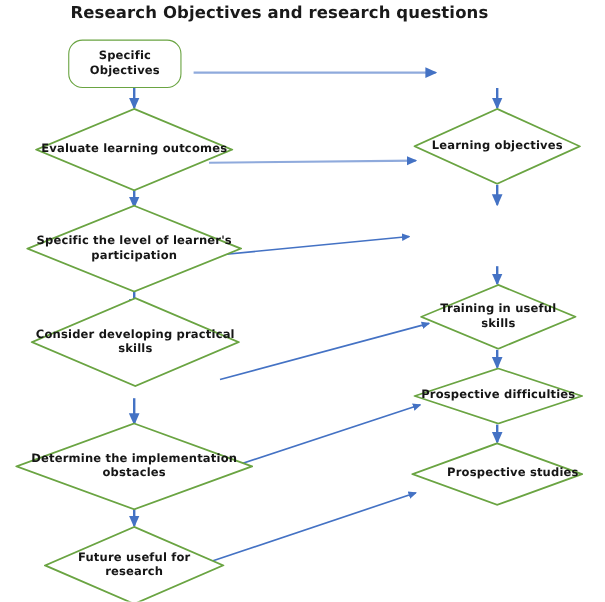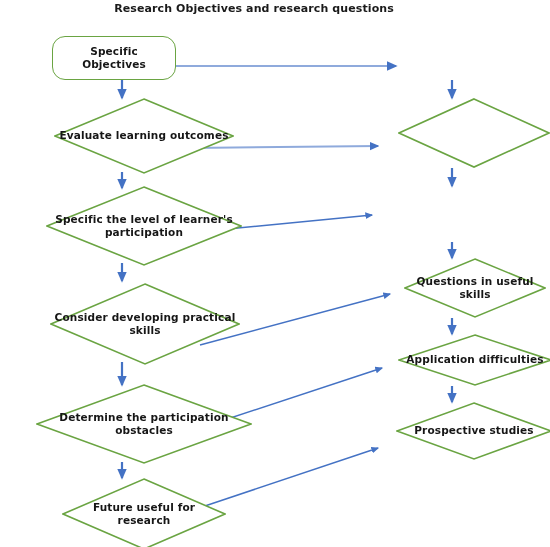--- a/index.html
+++ b/index.html
@@ -16,21 +16,21 @@
     height: 547px;
     background: #ffffff;
     overflow: hidden;
   }
   #title {
     position: absolute;
     top: 2px;
     left: 0;
     width: 508px;
     text-align: center;
-    font-size: 11px;
+    font-size: 15px;
     font-weight: bold;
     color: #1a1a1a;
     letter-spacing: 0.1px;
   }
   svg#wires {
     position: absolute;
     top: 0;
     left: 0;
     width: 550px;
     height: 547px;
@@ -53,21 +53,20 @@
     letter-spacing: 0.15px;
     padding: 0 4px;
   }
   .rbox {
     border: 1.6px solid #6aa442;
     border-radius: 13px;
     background: #ffffff;
   }
   .diamond {
     background: transparent;
-    margin-left: 22px;
   }
   .diamond .dshape {
     position: absolute;
     top: 0; left: 0;
     width: 100%;
     height: 100%;
     z-index: 1;
   }
   .diamond .dshape polygon {
     fill: #ffffff;
@@ -111,81 +110,82 @@
     <g>
       <line x1="176" y1="66" x2="396" y2="66" stroke="#8faadc" stroke-width="2.1" marker-end="url(#arrowBlueLight)"></line>
       <line x1="190" y1="148" x2="378" y2="146" stroke="#8faadc" stroke-width="1.9" marker-end="url(#arrowBlueLight)"></line>
       <line x1="196" y1="232" x2="372" y2="215" stroke="#4472c4" stroke-width="1.5" marker-end="url(#arrowBlueLight)"></line>
       <line x1="200" y1="345" x2="390" y2="294" stroke="#4472c4" stroke-width="1.5" marker-end="url(#arrowBlueLight)"></line>
       <line x1="188" y1="432" x2="382" y2="368" stroke="#4472c4" stroke-width="1.5" marker-end="url(#arrowBlueLight)"></line>
       <line x1="193" y1="510" x2="378" y2="448" stroke="#4472c4" stroke-width="1.5" marker-end="url(#arrowBlueLight)"></line>
     </g>
   </svg>
 
-  <div class="node rbox" style="left:52px; top:36px; width:124px; height:44px;">
+  <div class="node rbox" style="left:62px; top:36px; width:103px; height:44px;">
     <span class="lbl">Specific Objectives</span>
   </div>
 
   <div class="node diamond" style="left:32px; top:98px; width:180px; height:76px;">
     <svg class="dshape" viewBox="0 0 180 76" preserveAspectRatio="none">
       <polygon points="90,1 179,38 90,75 1,38"></polygon>
     </svg>
     <span class="lbl">Evaluate learning outcomes</span>
   </div>
 
   <div class="node diamond" style="left:24px; top:186px; width:196px; height:80px;">
     <svg class="dshape" viewBox="0 0 196 80" preserveAspectRatio="none">
       <polygon points="98,1 195,40 98,79 1,40"></polygon>
     </svg>
     <span class="lbl">Specific the level of learner's participation</span>
   </div>
 
-  <div class="node diamond" style="left:28px; top:283px; width:190px; height:82px;">
+  <div class="node diamond" style="left:28px; top:270px; width:190px; height:82px;">
     <svg class="dshape" viewBox="0 0 190 82" preserveAspectRatio="none">
       <polygon points="95,1 189,41 95,81 1,41"></polygon>
     </svg>
     <span class="lbl">Consider developing practical skills</span>
   </div>
 
   <div class="node diamond" style="left:14px; top:384px; width:216px; height:80px;">
     <svg class="dshape" viewBox="0 0 216 80" preserveAspectRatio="none">
       <polygon points="108,1 215,40 108,79 1,40"></polygon>
     </svg>
-    <span class="lbl">Determine the participation obstacles</span>
+    <span class="lbl">Determine the implementation obstacles</span>
   </div>
 
   <div class="node diamond" style="left:40px; top:478px; width:164px; height:72px;">
     <svg class="dshape" viewBox="0 0 164 72" preserveAspectRatio="none">
       <polygon points="82,1 163,36 82,71 1,36"></polygon>
     </svg>
     <span class="lbl">Future useful for research</span>
   </div>
 
 
   <div class="node diamond" style="left:376px; top:98px; width:152px; height:70px;">
     <svg class="dshape" viewBox="0 0 152 70" preserveAspectRatio="none">
       <polygon points="76,1 151,35 76,69 1,35"></polygon>
     </svg>
+    <span class="lbl">Learning objectives</span>
   </div>
 
 
   <div class="node diamond" style="left:382px; top:258px; width:142px; height:60px;">
     <svg class="dshape" viewBox="0 0 142 60" preserveAspectRatio="none">
       <polygon points="71,1 141,30 71,59 1,30"></polygon>
     </svg>
-    <span class="lbl">Questions in useful skills</span>
+    <span class="lbl">Training in useful skills</span>
   </div>
 
   <div class="node diamond" style="left:376px; top:334px; width:154px; height:52px;">
     <svg class="dshape" viewBox="0 0 154 52" preserveAspectRatio="none">
       <polygon points="77,1 153,26 77,51 1,26"></polygon>
     </svg>
-    <span class="lbl">Application difficulties</span>
+    <span class="lbl">Prospective difficulties</span>
   </div>
 
-  <div class="node diamond" style="left:374px; top:402px; width:156px; height:58px;">
+  <div class="node diamond" style="left:374px; top:402px; width:156px; height:58px;justify-content:flex-end;">
     <svg class="dshape" viewBox="0 0 156 58" preserveAspectRatio="none">
       <polygon points="78,1 155,29 78,57 1,29"></polygon>
     </svg>
     <span class="lbl">Prospective studies</span>
   </div>
 
 </div>
 
 </body></html>

